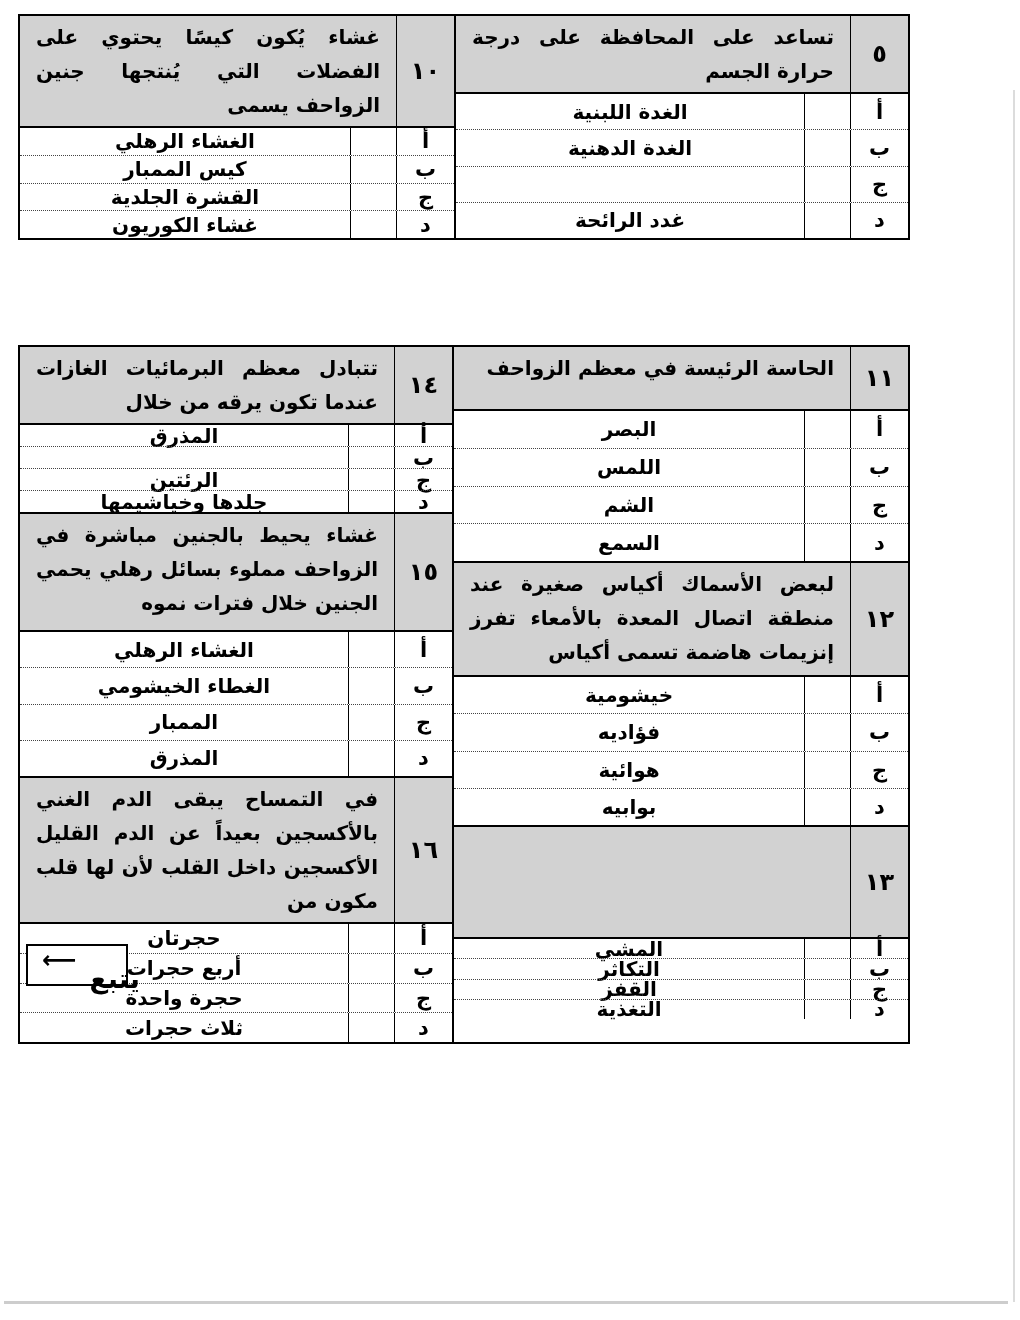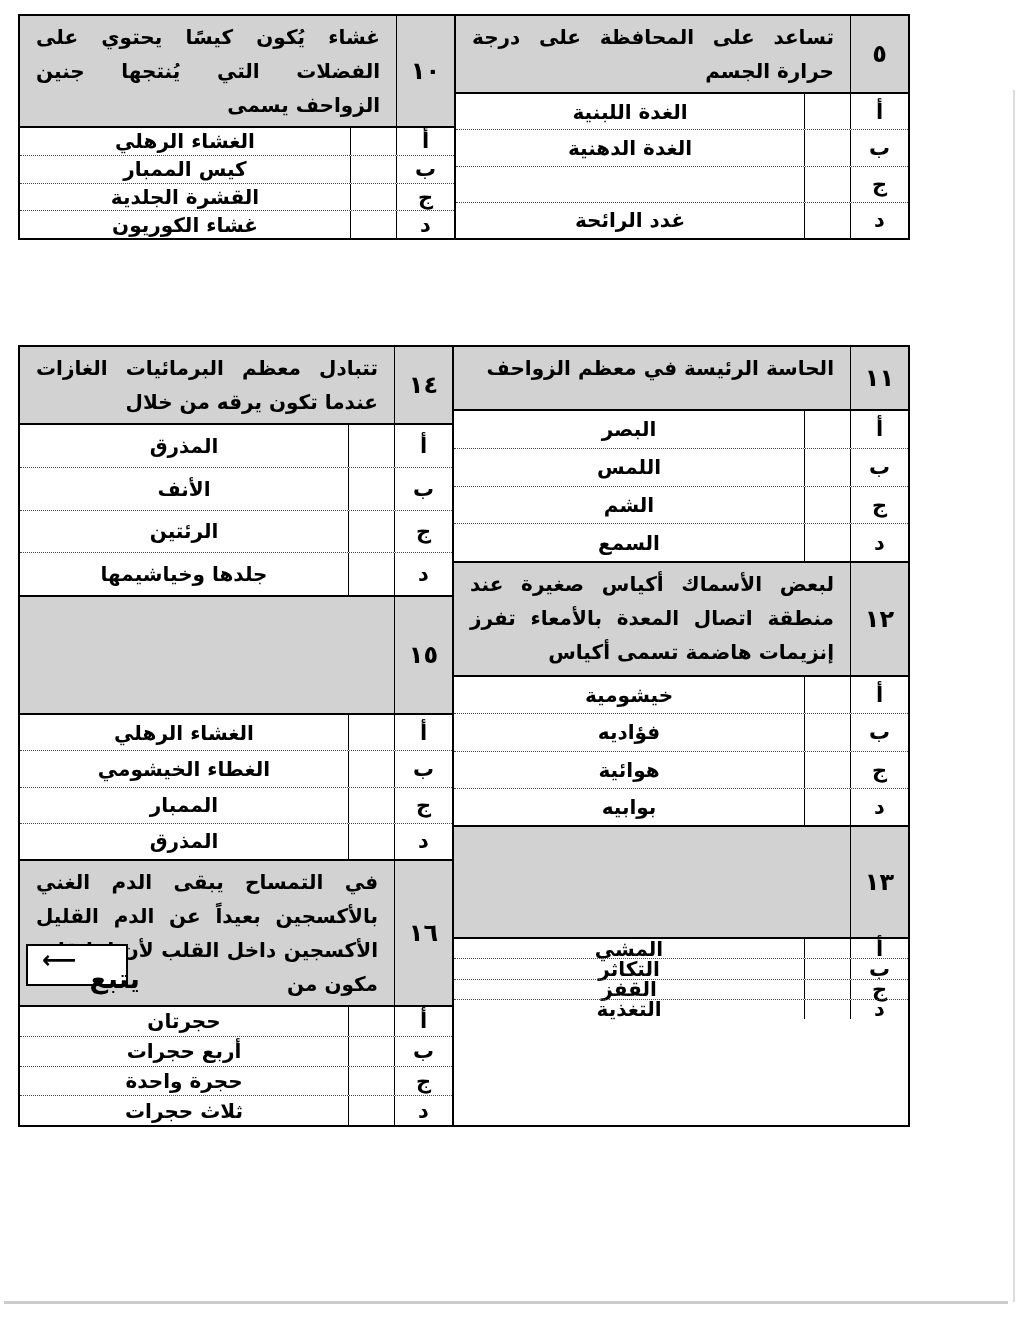--- a/index.html
+++ b/index.html
@@ -23,21 +23,21 @@
   .qmark{flex:0 0 46px;border-left:1.5px solid #000}
   .qopt{flex:1;display:flex;align-items:center;justify-content:center;text-align:center;font-size:20px;padding:2px 4px}
   .t5 .qheader,.t10 .qheader{flex:0 0 78px}
   .main-col{display:flex;flex-direction:column}
   .col-right{flex:0 0 456px;border-left:2px solid #000}
   .col-left{flex:1}
   .main-col .qtable + .qtable{border-top:2px solid #000}
   .t11{height:214px}.t11 .qheader{flex:0 0 64px}
   .t12{height:264px}.t12 .qheader{flex:0 0 114px}
   .t13{height:194px}.t13 .qheader{flex:0 0 112px}
-  .t14{height:248px}.t14 .qheader{flex:0 0 78px}
+  .t14{height:165px}.t14 .qheader{flex:0 0 78px}
   .t15{height:264px}.t15 .qheader{flex:0 0 118px}
   .t16{height:266px}.t16 .qheader{flex:0 0 112px}
   .continued{position:absolute;left:26px;top:944px;width:102px;height:42px;border:2px solid #000;background:#fff;z-index:3}
   .cont-arrow{position:absolute;top:2px;left:14px;font-size:24px;line-height:1;direction:ltr}
   .cont-label{position:absolute;bottom:-10px;right:-14px;font-size:27px;font-weight:700}
   .edge-bottom{position:absolute;left:4px;bottom:16px;width:1004px;height:3px;background:#cdcdcd}
   .edge-right{position:absolute;top:90px;bottom:18px;right:5px;width:2px;background:#dcdcdc}
 </style>
 </head>
 <body>
@@ -205,37 +205,39 @@
             </div>
         </div>
         <div class="qrow">
           <div class="qletter">أ</div>
           <div class="qmark"></div>
           <div class="qopt">المذرق</div>
         </div>
         <div class="qrow">
           <div class="qletter">ب</div>
           <div class="qmark"></div>
-          <div class="qopt">الأنف</div>
         </div>
         <div class="qrow">
           <div class="qletter">ج</div>
           <div class="qmark"></div>
           <div class="qopt">الرئتين</div>
         </div>
         <div class="qrow">
           <div class="qletter">د</div>
           <div class="qmark"></div>
           <div class="qopt">جلدها وخياشيمها</div>
         </div>
       </div>
 
       <div class="qtable t15">
         <div class="qheader">
           <div class="qnum">١٥</div>
+          <div class="qtext">
+              <span>غشاء يحيط بالجنين مباشرة في الزواحف مملوء بسائل رهلي يحمي الجنين خلال فترات نموه</span>
+            </div>
         </div>
         <div class="qrow">
           <div class="qletter">أ</div>
           <div class="qmark"></div>
           <div class="qopt">الغشاء الرهلي</div>
         </div>
         <div class="qrow">
           <div class="qletter">ب</div>
           <div class="qmark"></div>
           <div class="qopt">الغطاء الخيشومي</div>

